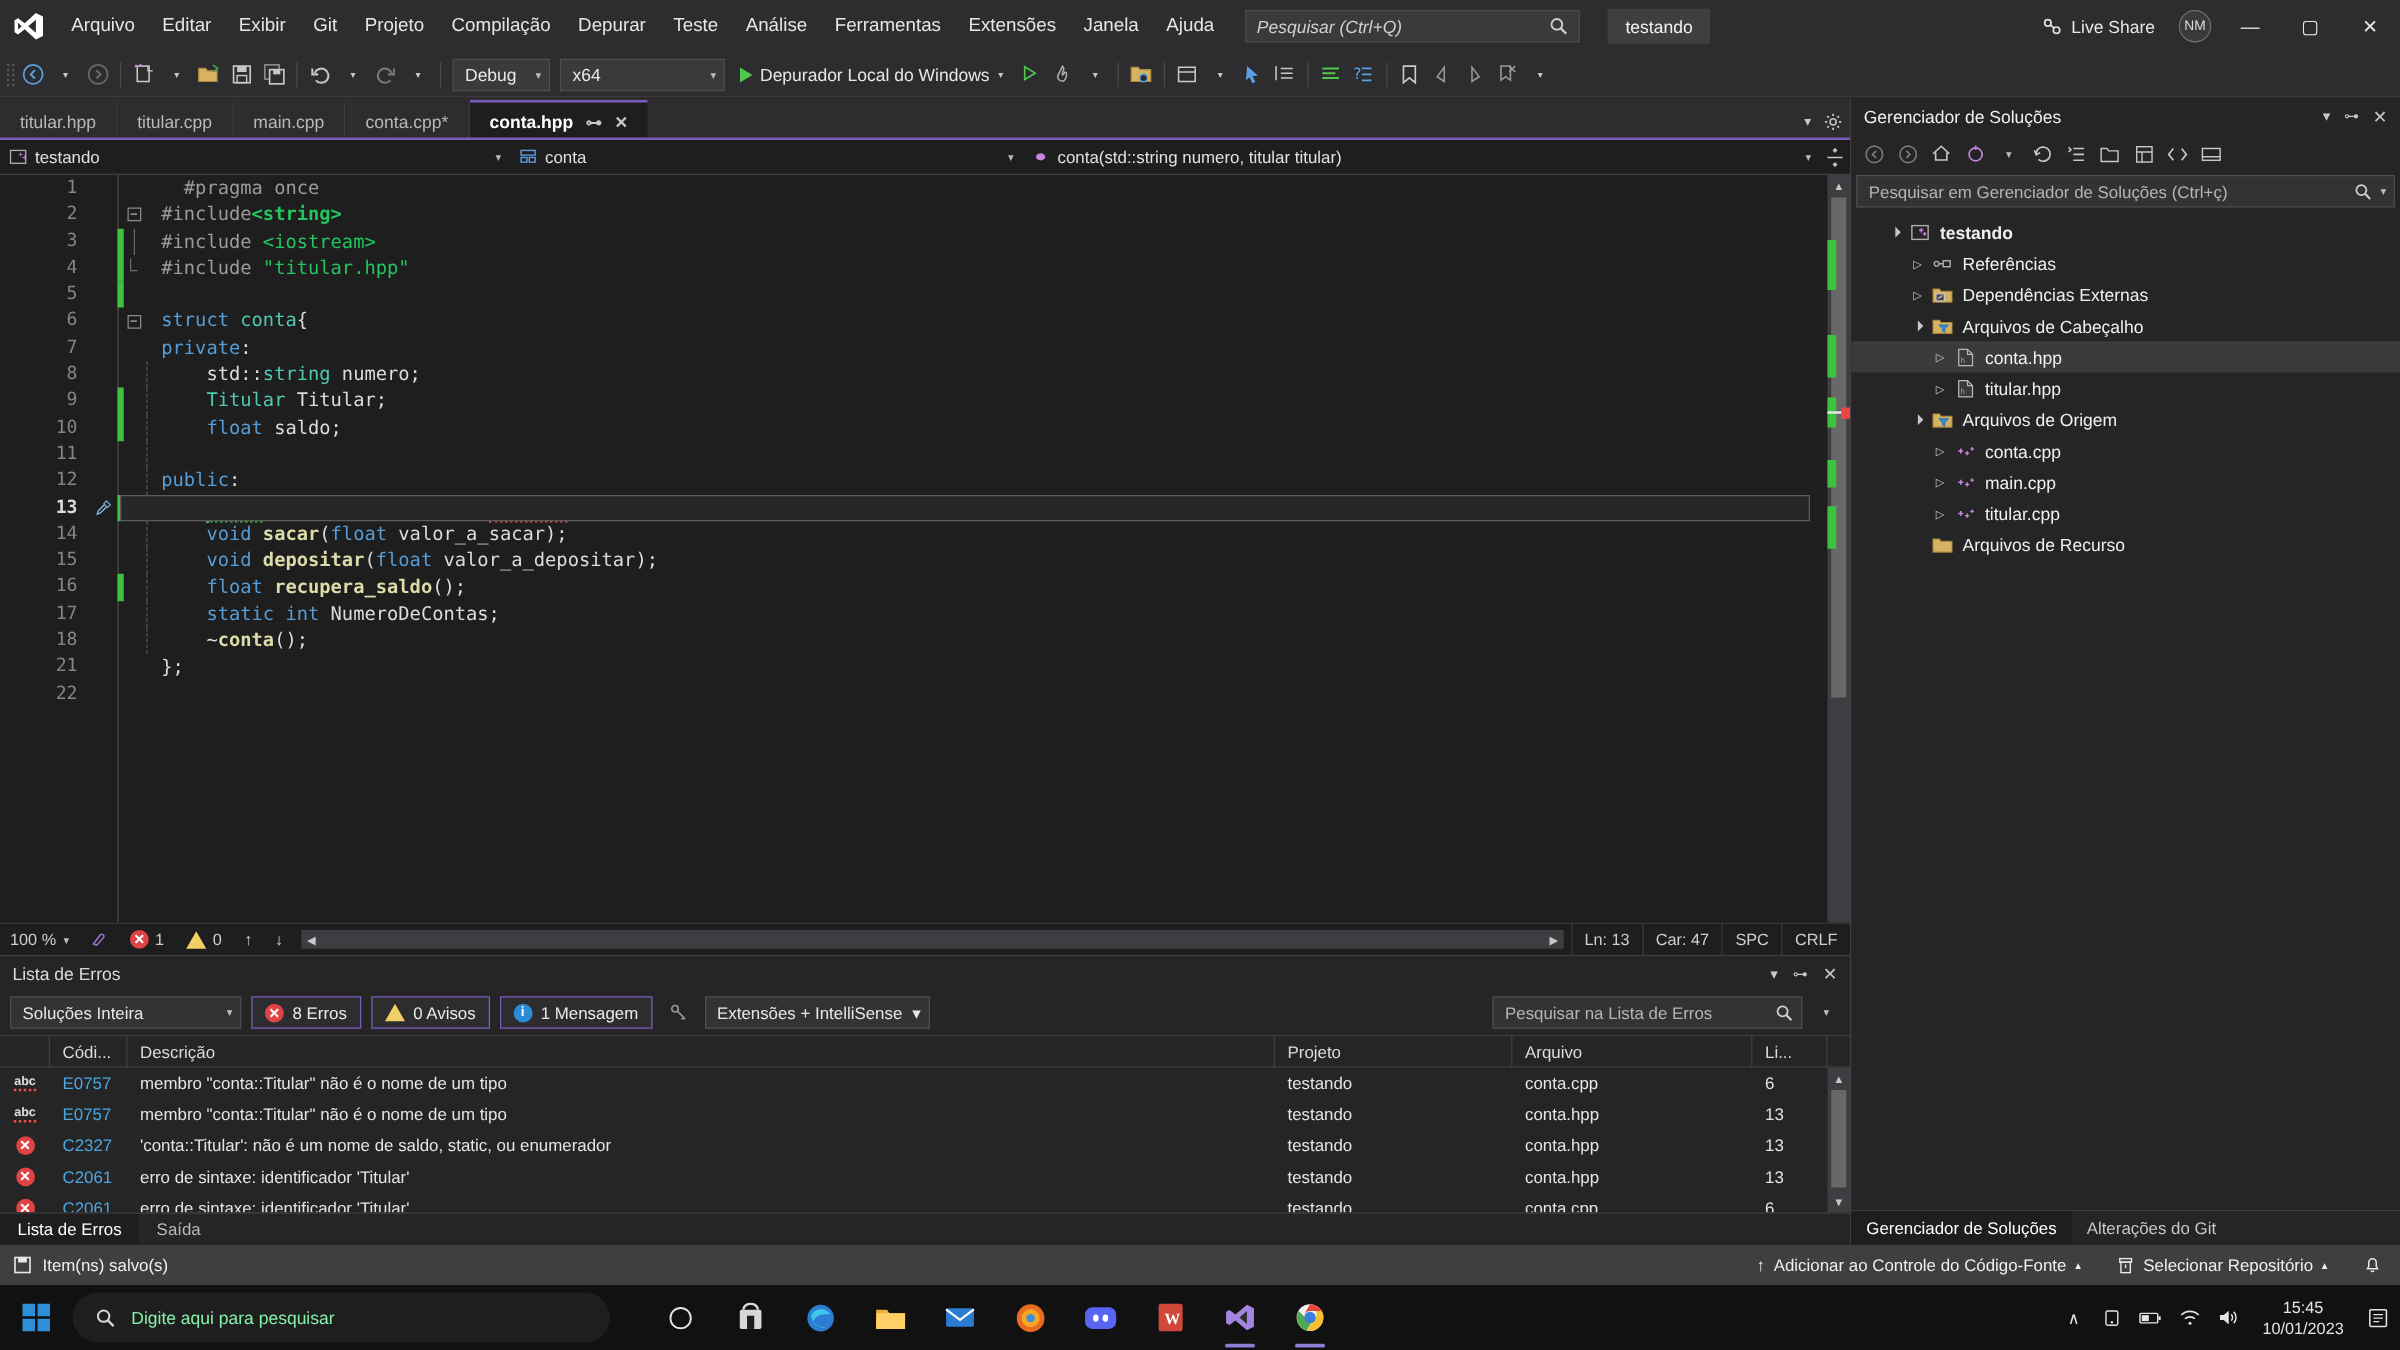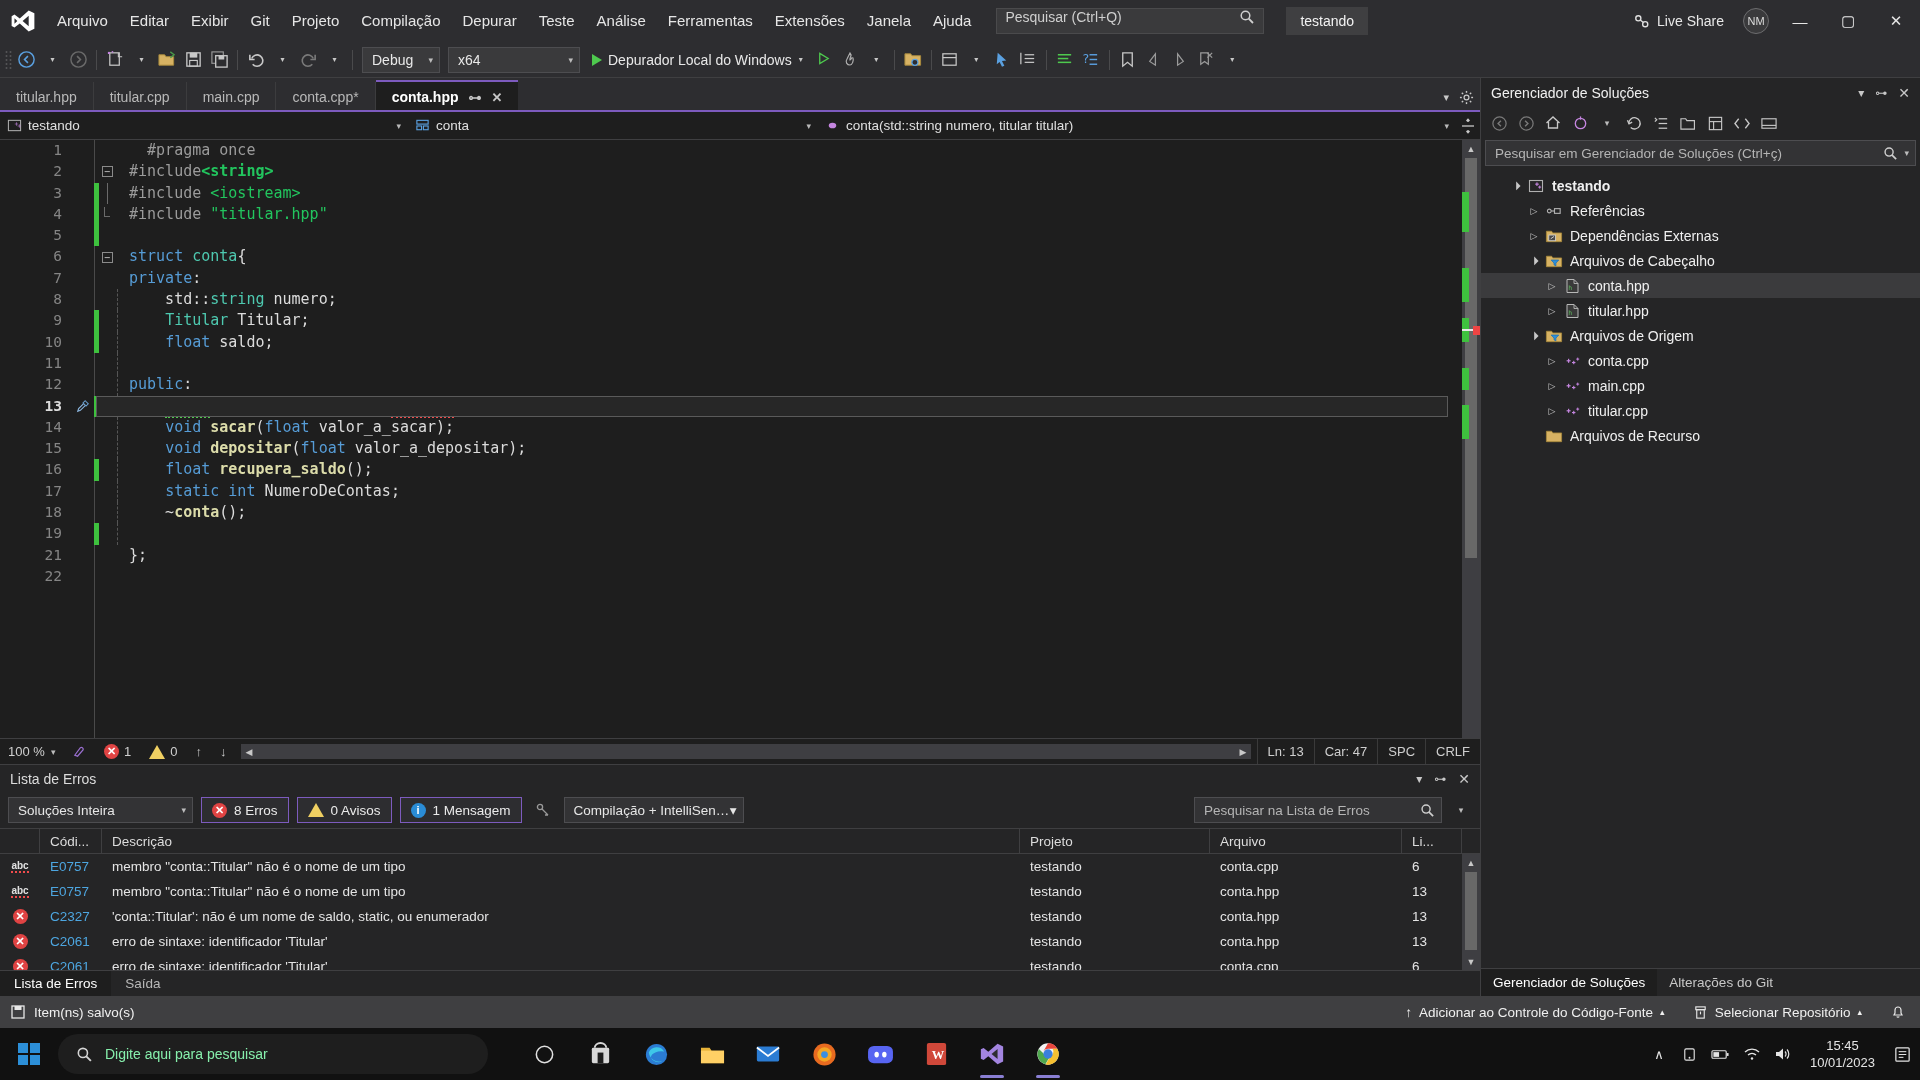--- a/index.html
+++ b/index.html
@@ -13,21 +13,21 @@
   }
   .app { width:1920px; height:1080px; display:flex; flex-direction:column; position:relative; }
 
   
   .titlebar { height:42px; background:#2d2d30; display:flex; align-items:center; flex:0 0 42px; }
   .vs-logo { width:46px; display:flex; align-items:center; justify-content:center; }
   .vs-logo svg { width:26px; height:26px; }
   .menu { display:flex; align-items:center; height:42px; }
   .menu-item { padding:0 11px; height:42px; line-height:42px; font-size:15px; color:#e6e6e6; cursor:default; }
   .search-box { margin-left:14px; width:268px; height:26px; background:#3a3a3c; border:1px solid #4a4a4c;
-      display:flex; padding:0 8px; color:#cfcfcf; font-size:14px; }
+      display:flex; align-items:center; padding:0 8px; color:#cfcfcf; font-size:14px;font-style:italic; }
   .search-box .ph { flex:1; }
   .search-box .mag { width:16px; height:16px; }
   .proj-chip { margin-left:22px; height:28px; background:#3f3f41; padding:0 14px; display:flex; align-items:center;
       font-size:14px; color:#f3f3f3; }
   .titlebar-right { margin-left:auto; display:flex; align-items:center; height:42px; }
   .live-share { display:flex; align-items:center; gap:7px; padding:0 12px; font-size:14px; color:#e8e8e8; }
   .acct { width:40px; height:40px; display:flex; align-items:center; justify-content:center; }
   .acct .circle { width:26px;height:26px;border-radius:50%;background:#3a3a3c;border:1px solid #6d6d6f;
       display:flex;align-items:center;justify-content:center;font-size:11px;color:#dcdcdc;}
   .wbtn { width:48px; height:42px; display:flex; align-items:center; justify-content:center; color:#e6e6e6; font-size:15px;}
@@ -551,21 +551,20 @@
             <div class="code-line"><div class="ln">12</div><div class="gut-icon"></div><div class="chg"></div><div class="fold"></div><div class="codetext"><span style="position: absolute; left: 2px; top: 0px; bottom: 0px; border-left: 1px dashed rgb(85, 85, 85);"></span><span style="margin-left: 10px;"><span class="k">public</span><span class="pn">:</span></span></div></div>
             <div class="code-line"><div class="ln cur">13</div><div class="gut-icon"><svg width="14" height="14" viewBox="0 0 16 16">
                   <path d="M10.5 2 L14 5.5 L11.5 8 L8 4.5 Z" fill="none" stroke="#6a9fd0" stroke-width="1.2"></path>
                   <path d="M8.5 5.5 L3 11 L2 14 L5 13 L10.5 7.5" fill="none" stroke="#8ab4dd" stroke-width="1.3"></path>
                 </svg></div><div class="chg green"></div><div class="fold"></div><div class="codetext"><span style="position: absolute; left: 2px; top: 0px; bottom: 0px; border-left: 1px dashed rgb(85, 85, 85);"></span><span style="margin-left: 10px;"><span class="id">    </span><span class="fn sq-green">conta</span><span class="pn">(</span><span class="id">std::</span><span class="t">string</span><span class="id"> numero,</span><span class="id b sq-red">Titular</span><span class="id"> Titular);</span></span></div><div class="hl-line"></div></div>
             <div class="code-line"><div class="ln">14</div><div class="gut-icon"></div><div class="chg"></div><div class="fold"></div><div class="codetext"><span style="position: absolute; left: 2px; top: 0px; bottom: 0px; border-left: 1px dashed rgb(85, 85, 85);"></span><span style="margin-left: 10px;"><span class="id">    </span><span class="k">void</span><span class="id"> </span><span class="fn b">sacar</span><span class="pn">(</span><span class="k">float</span><span class="id"> valor_a_sacar);</span></span></div></div>
             <div class="code-line"><div class="ln">15</div><div class="gut-icon"></div><div class="chg"></div><div class="fold"></div><div class="codetext"><span style="position: absolute; left: 2px; top: 0px; bottom: 0px; border-left: 1px dashed rgb(85, 85, 85);"></span><span style="margin-left: 10px;"><span class="id">    </span><span class="k">void</span><span class="id"> </span><span class="fn b">depositar</span><span class="pn">(</span><span class="k">float</span><span class="id"> valor_a_depositar);</span></span></div></div>
             <div class="code-line"><div class="ln">16</div><div class="gut-icon"></div><div class="chg green"></div><div class="fold"></div><div class="codetext"><span style="position: absolute; left: 2px; top: 0px; bottom: 0px; border-left: 1px dashed rgb(85, 85, 85);"></span><span style="margin-left: 10px;"><span class="id">    </span><span class="k">float</span><span class="id"> </span><span class="fn b">recupera_saldo</span><span class="pn">();</span></span></div></div>
             <div class="code-line"><div class="ln">17</div><div class="gut-icon"></div><div class="chg"></div><div class="fold"></div><div class="codetext"><span style="position: absolute; left: 2px; top: 0px; bottom: 0px; border-left: 1px dashed rgb(85, 85, 85);"></span><span style="margin-left: 10px;"><span class="id">    </span><span class="k">static</span><span class="id"> </span><span class="k">int</span><span class="id"> NumeroDeContas;</span></span></div></div>
             <div class="code-line"><div class="ln">18</div><div class="gut-icon"></div><div class="chg"></div><div class="fold"></div><div class="codetext"><span style="position: absolute; left: 2px; top: 0px; bottom: 0px; border-left: 1px dashed rgb(85, 85, 85);"></span><span style="margin-left: 10px;"><span class="id">    ~</span><span class="fn b">conta</span><span class="pn">();</span></span></div></div>
-            <div class="code-line"><div class="ln">19</div><div class="gut-icon"></div><div class="chg green"></div><div class="fold"></div><div class="codetext"><span style="position: absolute; left: 2px; top: 0px; bottom: 0px; border-left: 1px dashed rgb(85, 85, 85);"></span><span style="margin-left: 10px;"></span></div></div>
             <div class="code-line"><div class="ln">21</div><div class="gut-icon"></div><div class="chg"></div><div class="fold"></div><div class="codetext"><span style="margin-left: 10px;"><span class="pn">};</span></span></div></div>
             <div class="code-line"><div class="ln">22</div><div class="gut-icon"></div><div class="chg"></div><div class="fold"></div><div class="codetext"><span style="margin-left: 10px;"></span></div></div>
           </div>
         <div class="ed-scroll">
           <div class="arrow">▲</div>
           <div class="thumb" style="top:18px; height:400px;"></div>
           <div class="mk" style="top:52px;height:40px;"></div>
           <div class="mk" style="top:128px;height:34px;"></div>
           <div class="mk" style="top:178px;height:24px;"></div>
           <div class="mk white" style="top:189px;"></div>
@@ -637,21 +636,21 @@
             <span class="ico-info">i</span>
             <span>1 Mensagem</span>
           </div>
           <div style="width:26px;display:flex;align-items:center;justify-content:center">
             <svg width="16" height="16" viewBox="0 0 16 16">
                 <circle cx="5" cy="5" r="2.6" fill="none" stroke="#9a9a9a" stroke-width="1.3"></circle>
                 <path d="M7 7 L13 13 M10 13 h3" stroke="#9a9a9a" stroke-width="1.3" fill="none"></path>
               </svg>
           </div>
           <div class="build-combo">
-            <span style="overflow:hidden;text-overflow:ellipsis;white-space:nowrap">Compilação + IntelliSense</span>
+            <span style="overflow:hidden;text-overflow:ellipsis;white-space:nowrap">Extensões + IntelliSense</span>
             <span class="cc" style="margin-left:auto">▾</span>
           </div>
           <div class="err-search">
             <span>Pesquisar na Lista de Erros</span>
             <svg class="mag" width="15" height="15" viewBox="0 0 16 16">
                 <circle cx="6.5" cy="6.5" r="4.3" fill="none" stroke="#cfcfcf" stroke-width="1.5"></circle>
                 <line x1="9.7" y1="9.7" x2="14" y2="14" stroke="#cfcfcf" stroke-width="1.8"></line>
               </svg>
           </div>
           <div style="width:22px;display:flex;align-items:center;justify-content:center">

